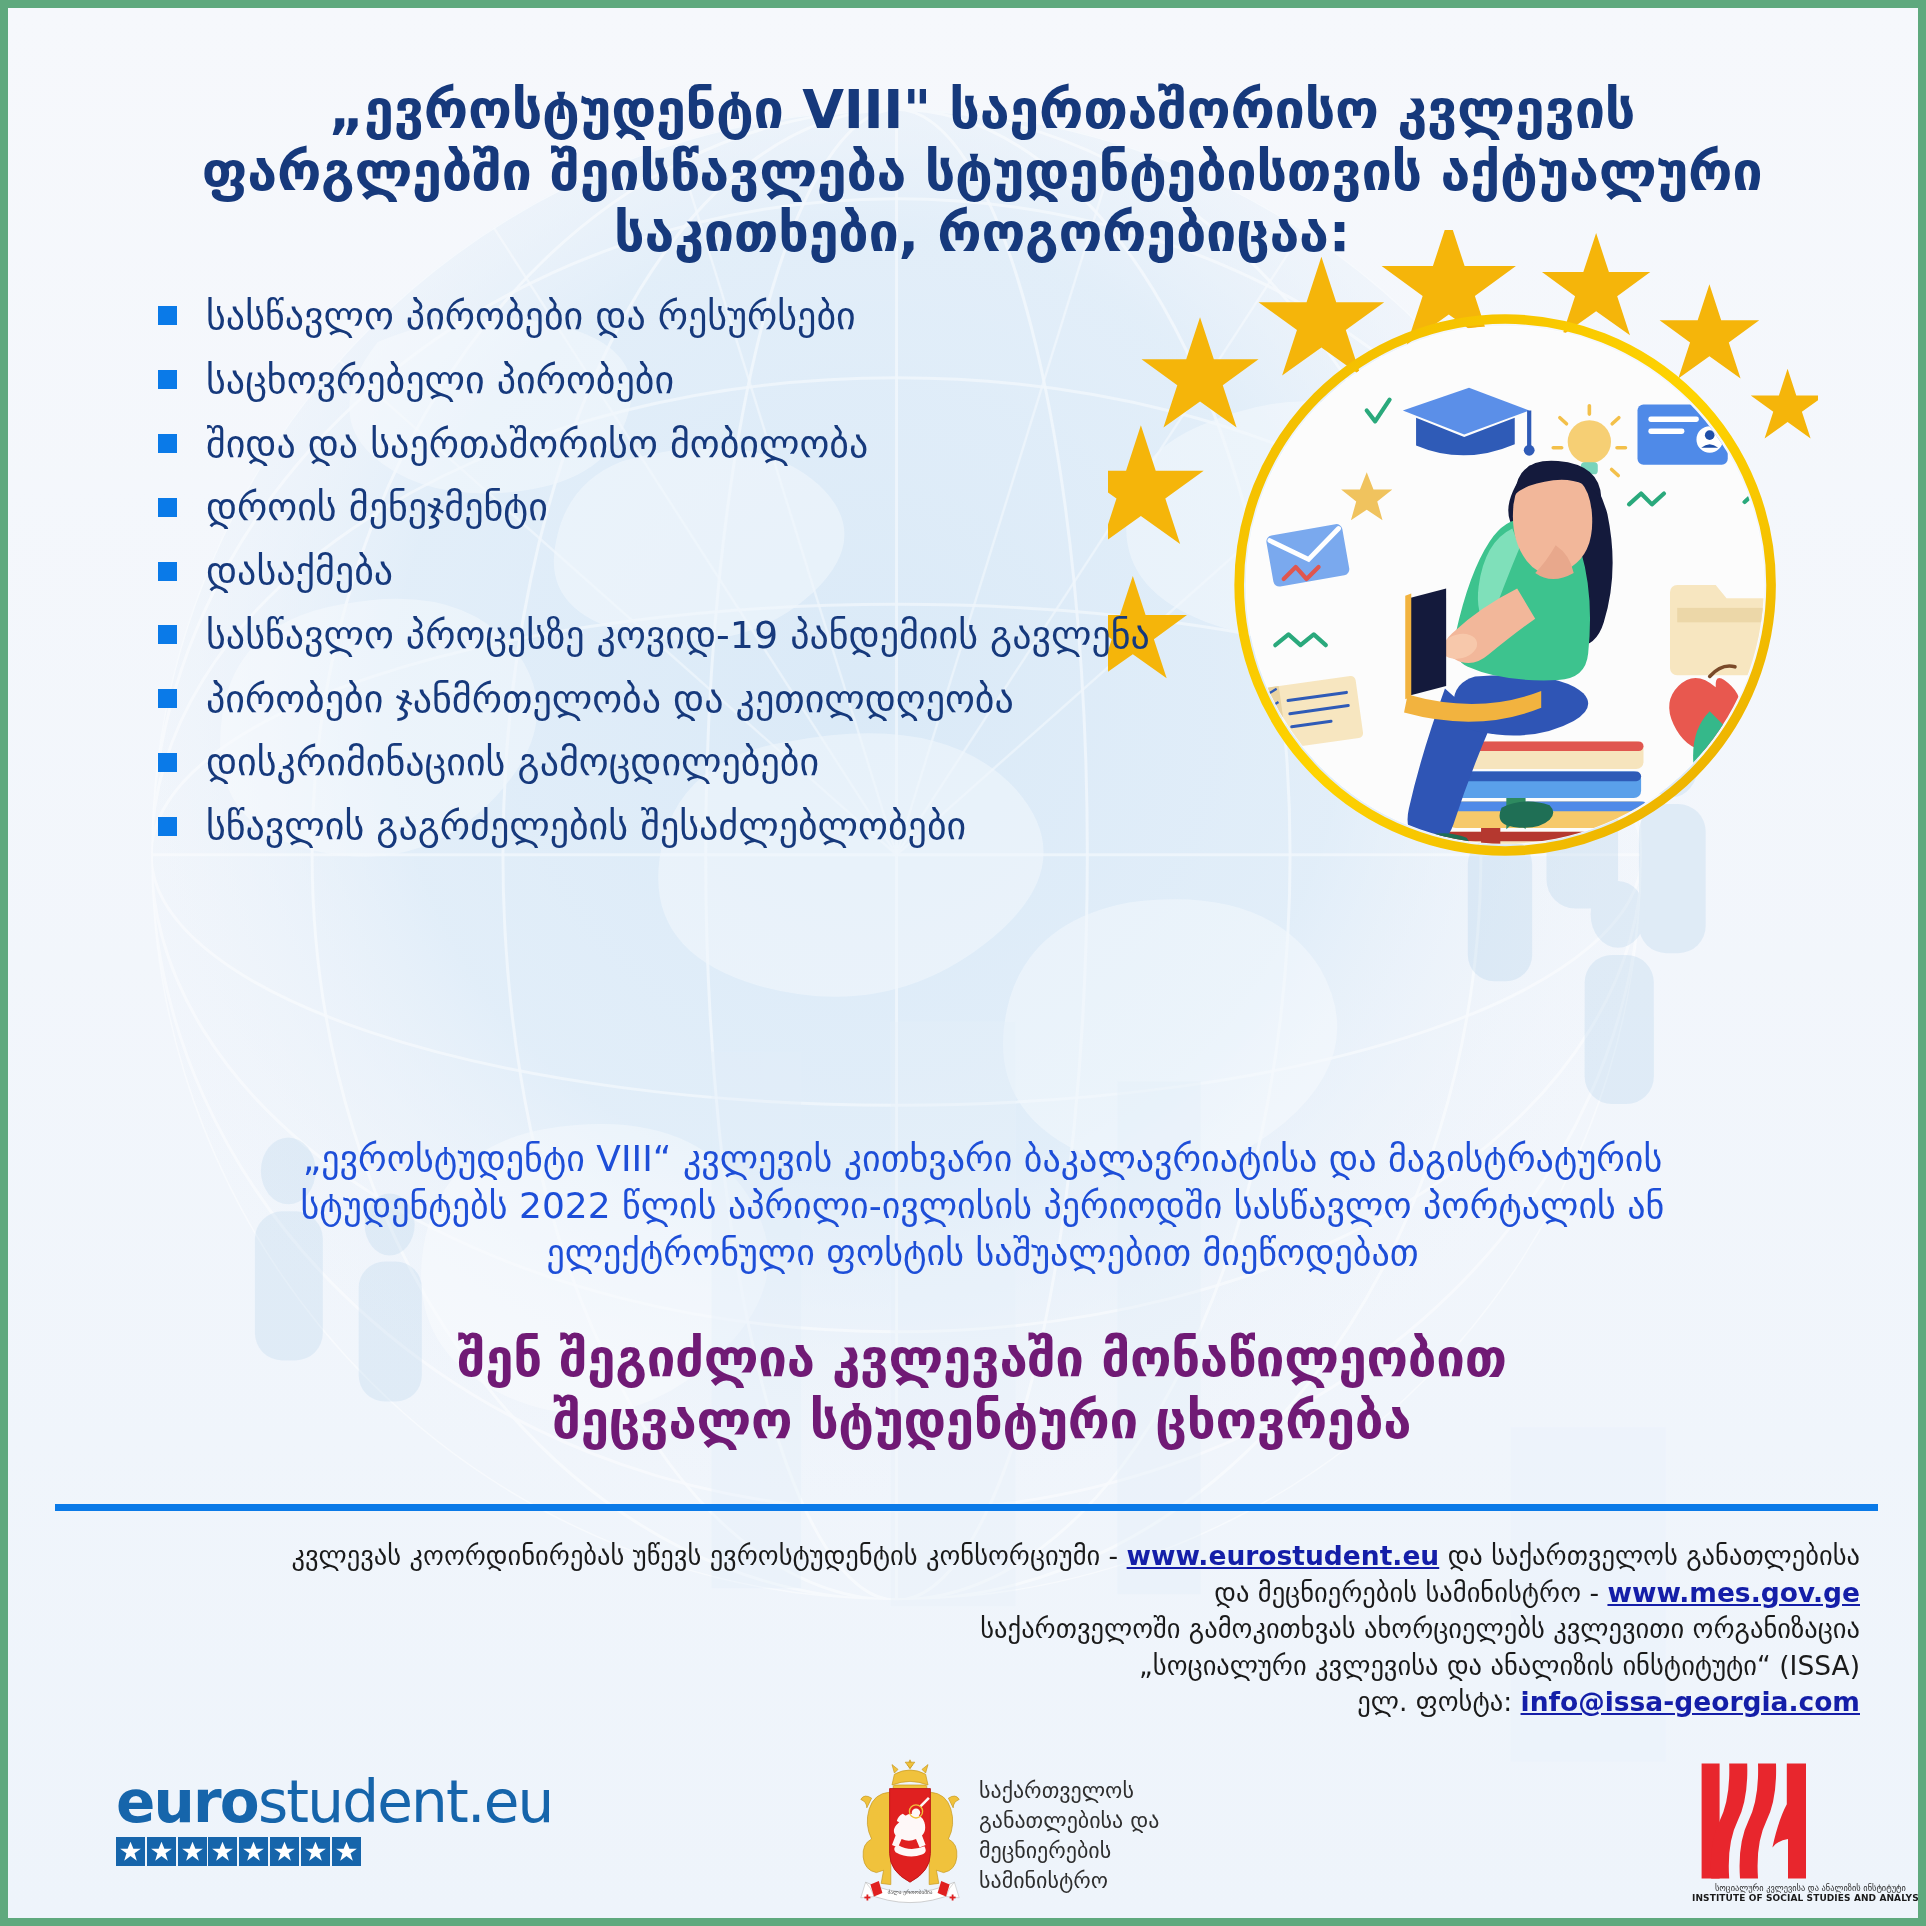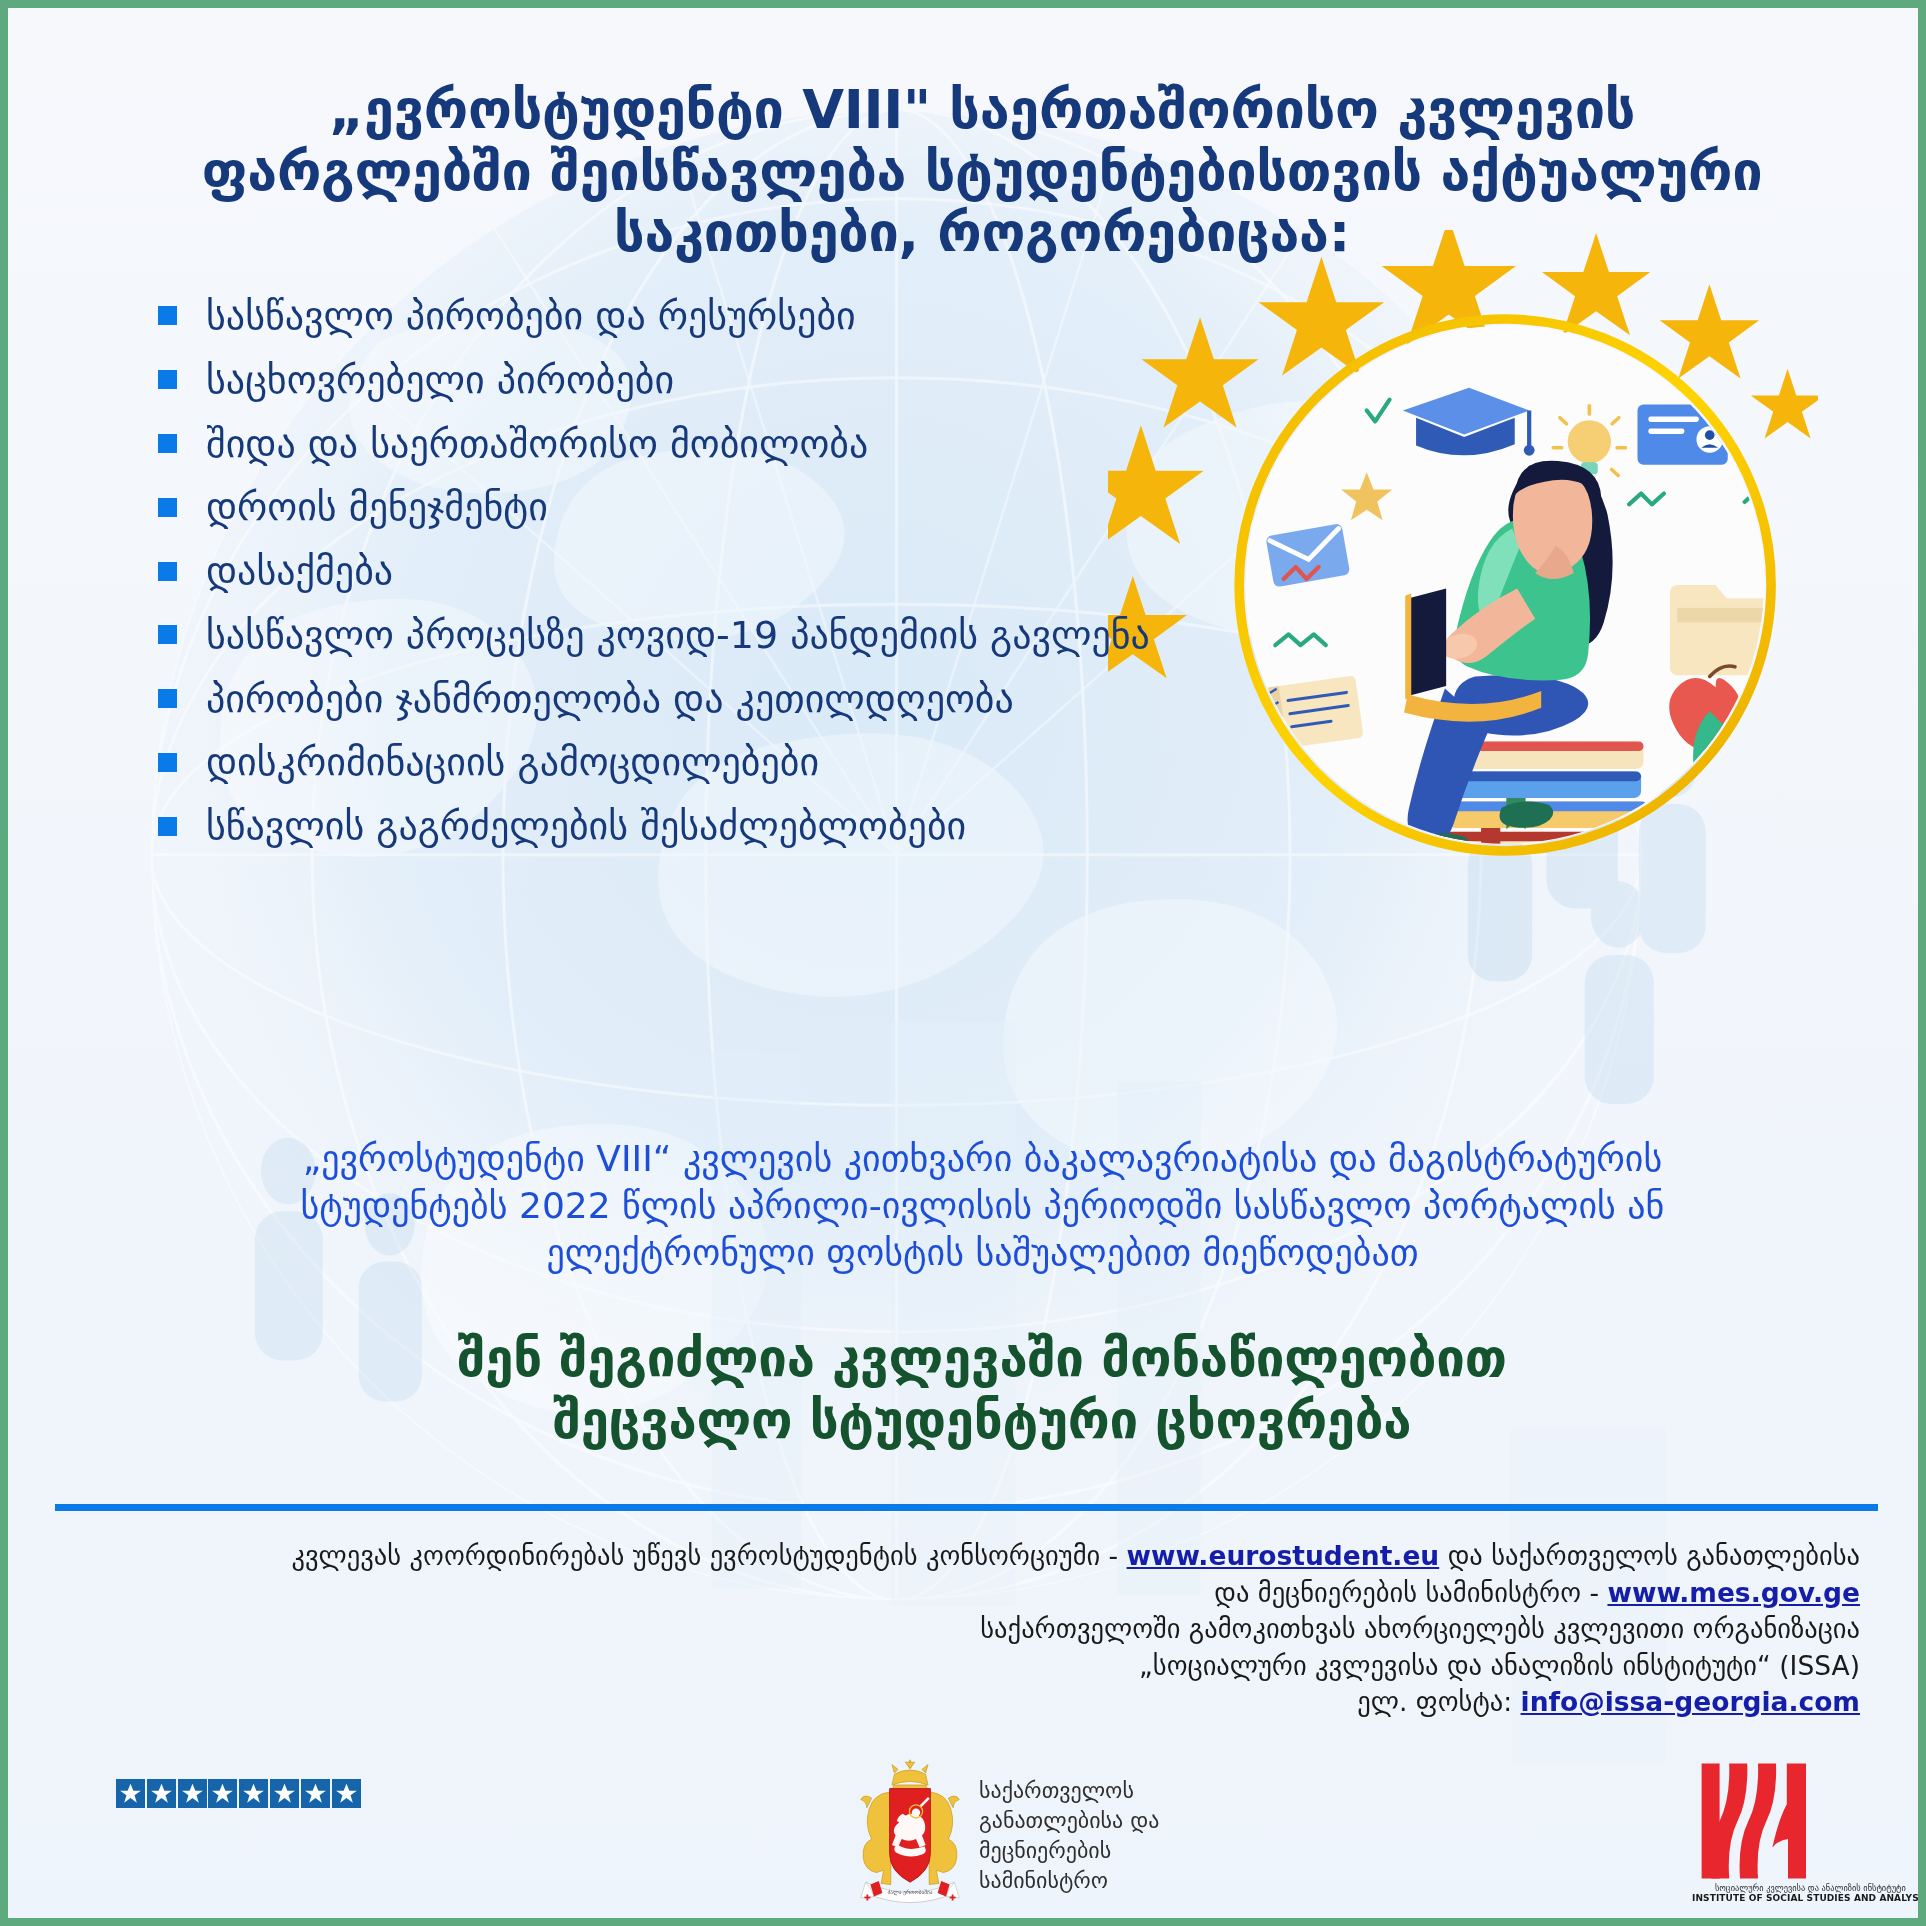--- a/index.html
+++ b/index.html
@@ -100,21 +100,21 @@
   }
 
   
   .headline {
     position: absolute;
     top: 1320px;
     left: 156px;
     width: 1636px;
     z-index: 5;
     text-align: center;
-    color: #14532d;
+    color: #701a75;
     font-weight: bold;
     font-size: 51px;
     line-height: 1.22;
     letter-spacing: -0.3px;
   }
 
   
   .divider {
     position: absolute;
     top: 1496px;
@@ -540,20 +540,21 @@
     <span class="ln"><span>კვლევას კოორდინირებას უწევს ევროსტუდენტის კონსორციუმი - </span><a class="lnk" href="#">www.eurostudent.eu</a><span> და საქართველოს განათლებისა</span></span>
     <span class="ln"><span>და მეცნიერების სამინისტრო - </span><a class="lnk" href="#">www.mes.gov.ge</a></span>
     <span class="ln">საქართველოში გამოკითხვას ახორციელებს კვლევითი ორგანიზაცია</span>
     <span class="ln">„სოციალური კვლევისა და ანალიზის ინსტიტუტი“ (ISSA)</span>
     <span class="ln"><span>ელ. ფოსტა: </span><a class="lnk" href="#">info@issa-georgia.com</a></span>
   </div>
 
   <div class="logos">
 
     <div class="logo-euro">
+      <div class="logo-euro-word"><b>euro</b><span class="light">student.eu</span></div>
       <div class="logo-euro-stars">
         <div class="estar">
             <svg viewBox="0 0 40 40">
               <polygon points="20,3 25,15 38,15 27,23 31,36 20,28 9,36 13,23 2,15 15,15" fill="#ffffff"></polygon>
             </svg>
           </div>
         <div class="estar">
             <svg viewBox="0 0 40 40">
               <polygon points="20,3 25,15 38,15 27,23 31,36 20,28 9,36 13,23 2,15 15,15" fill="#ffffff"></polygon>
             </svg>

